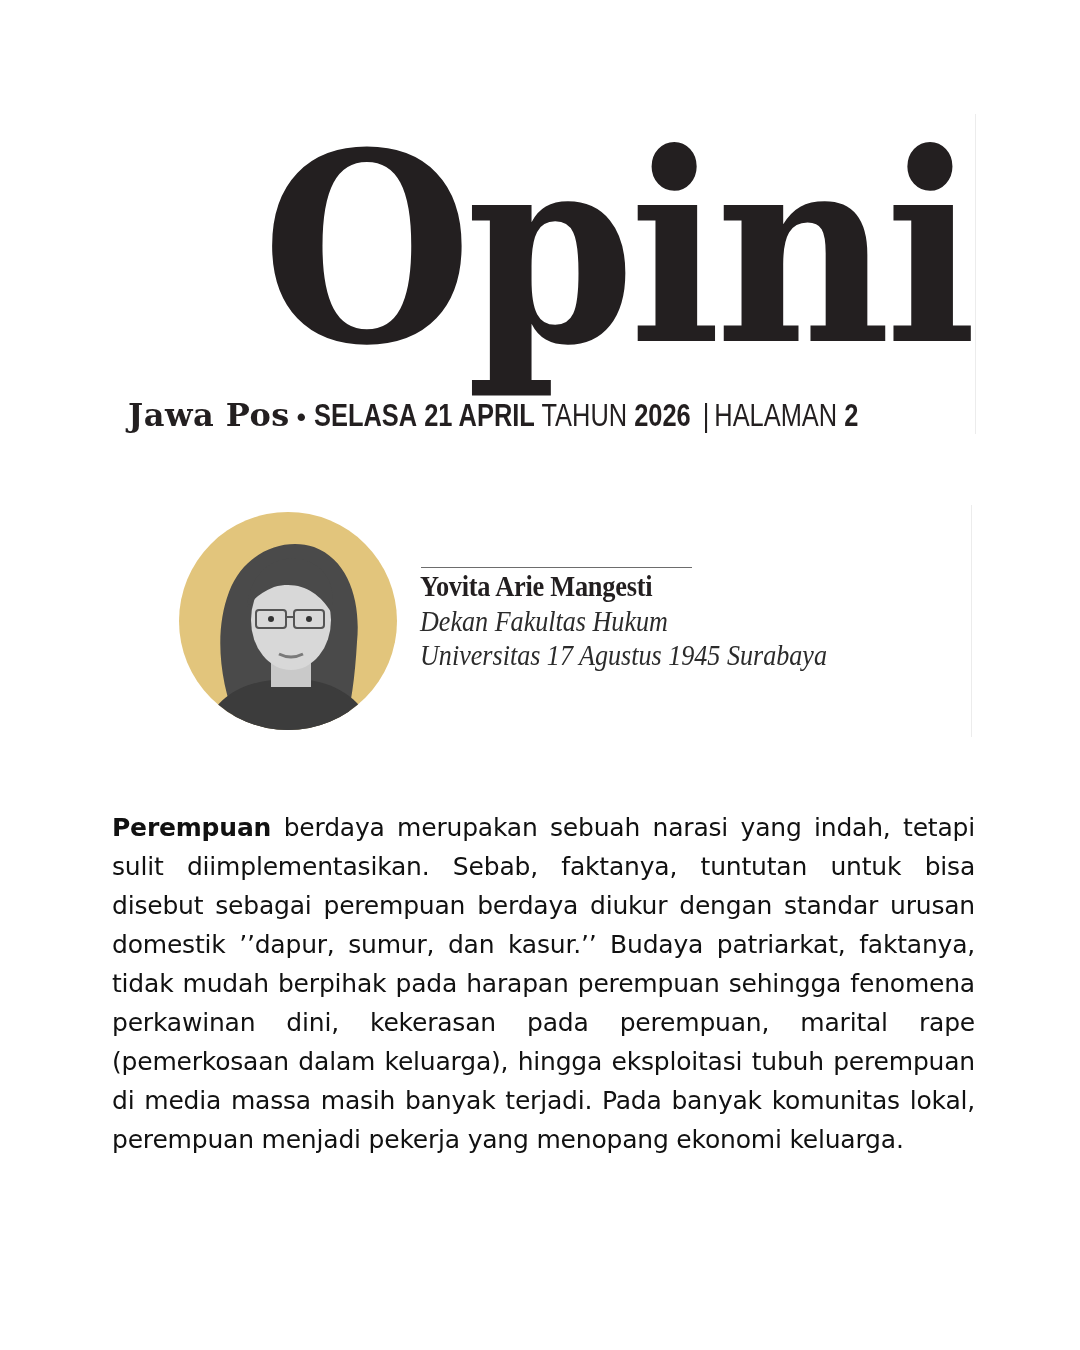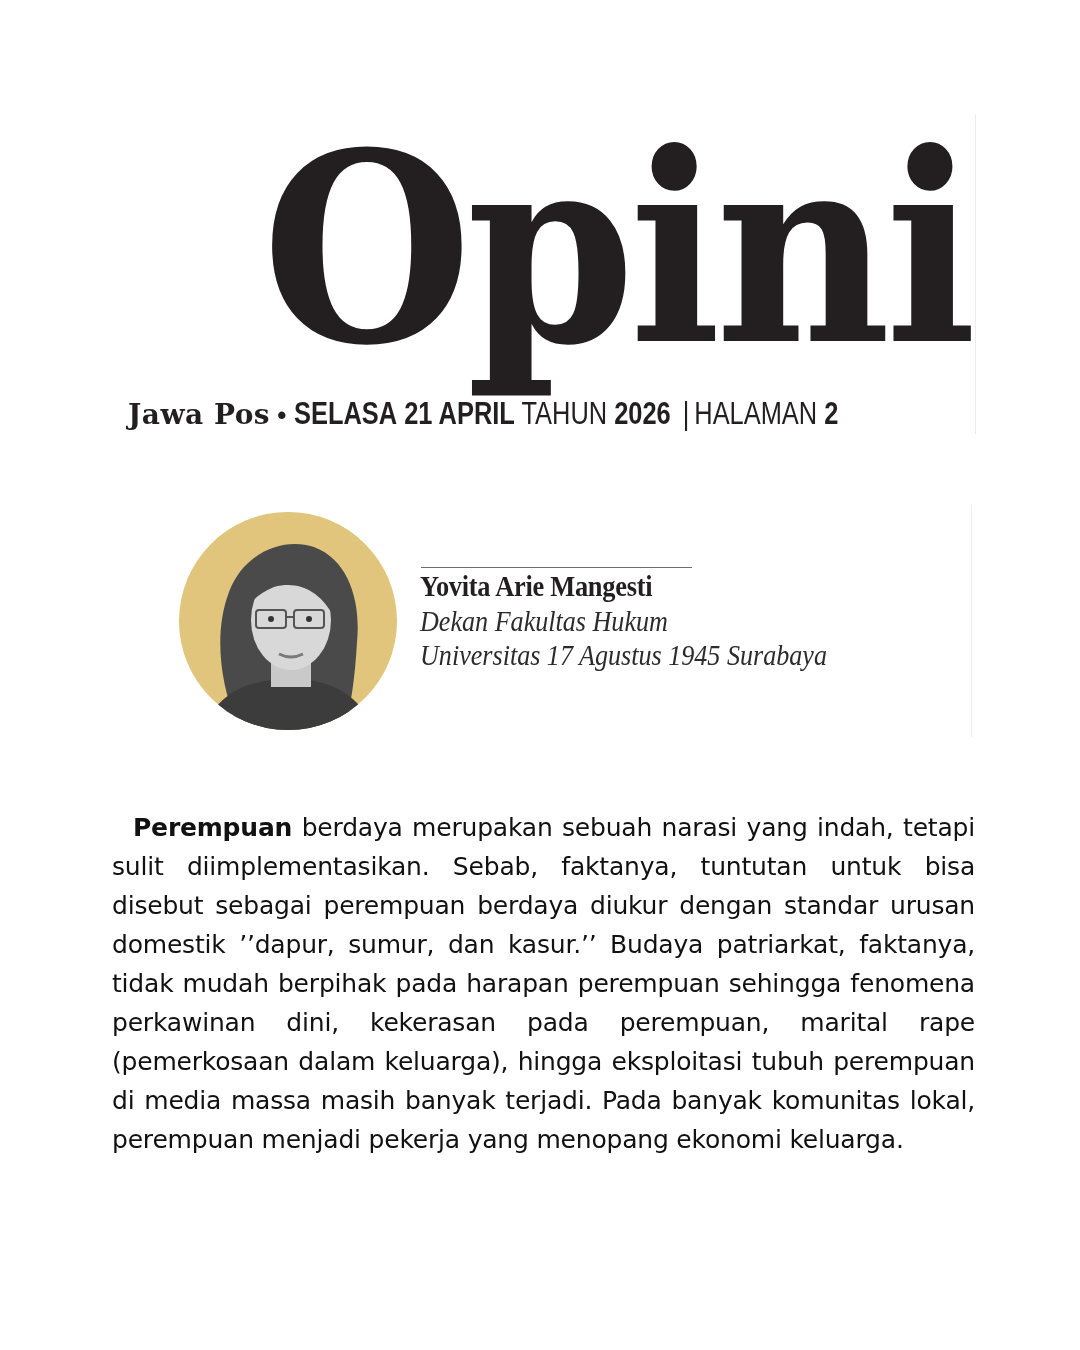--- a/index.html
+++ b/index.html
@@ -13,21 +13,21 @@
     transform: scaleX(0.92); transform-origin: left top;
   }
 
   .dateline {
     position: absolute; left: 128px; top: 396px; width: 840px; height: 40px;
     display: flex; align-items: baseline; white-space: nowrap;
     font-family: "Liberation Sans", sans-serif; color: #231f20;
   }
   .dateline .brand {
     font-family: "DejaVu Serif", "Liberation Serif", serif;
-    font-weight: bold; font-size: 28px; letter-spacing: 0.5px;
+    font-weight: bold; font-size: 32px; letter-spacing: 0.5px;
   }
   .dateline .dot { font-size: 26px; font-weight: bold; margin: 0 8px 0 7px; }
   .dateline .cond {
     display: inline-block; transform: scaleX(0.82); transform-origin: left bottom;
     font-size: 31px;
   }
   .dateline .b { font-weight: bold; }
   .dateline .sep { font-weight: normal; margin: 0 6px; }
 
   .rule-right-top { position: absolute; left: 975px; top: 114px; width: 1px; height: 320px; background: #ececec; }
@@ -50,21 +50,21 @@
   .byline .role {
     font-size: 29px; font-style: italic; line-height: 34px; white-space: nowrap;
     transform: scaleX(0.9); transform-origin: left; color: #2b2b2b;
   }
 
   .article {
     position: absolute; left: 112px; top: 808px; width: 863px;
     font-family: "DejaVu Sans", sans-serif; font-size: 25px; line-height: 39px;
     text-align: justify; color: #111111; letter-spacing: -0.2px;
   }
-  .article .lead { font-weight: bold; margin-left: 21px; }
+  .article .lead { font-weight: bold; }
 </style>
 </head>
 <body>
 
 <div class="masthead-title">Opini</div>
 
 <div class="dateline">
   <span class="brand">Jawa Pos</span>
   <span class="dot">•</span>
   <span class="cond">

